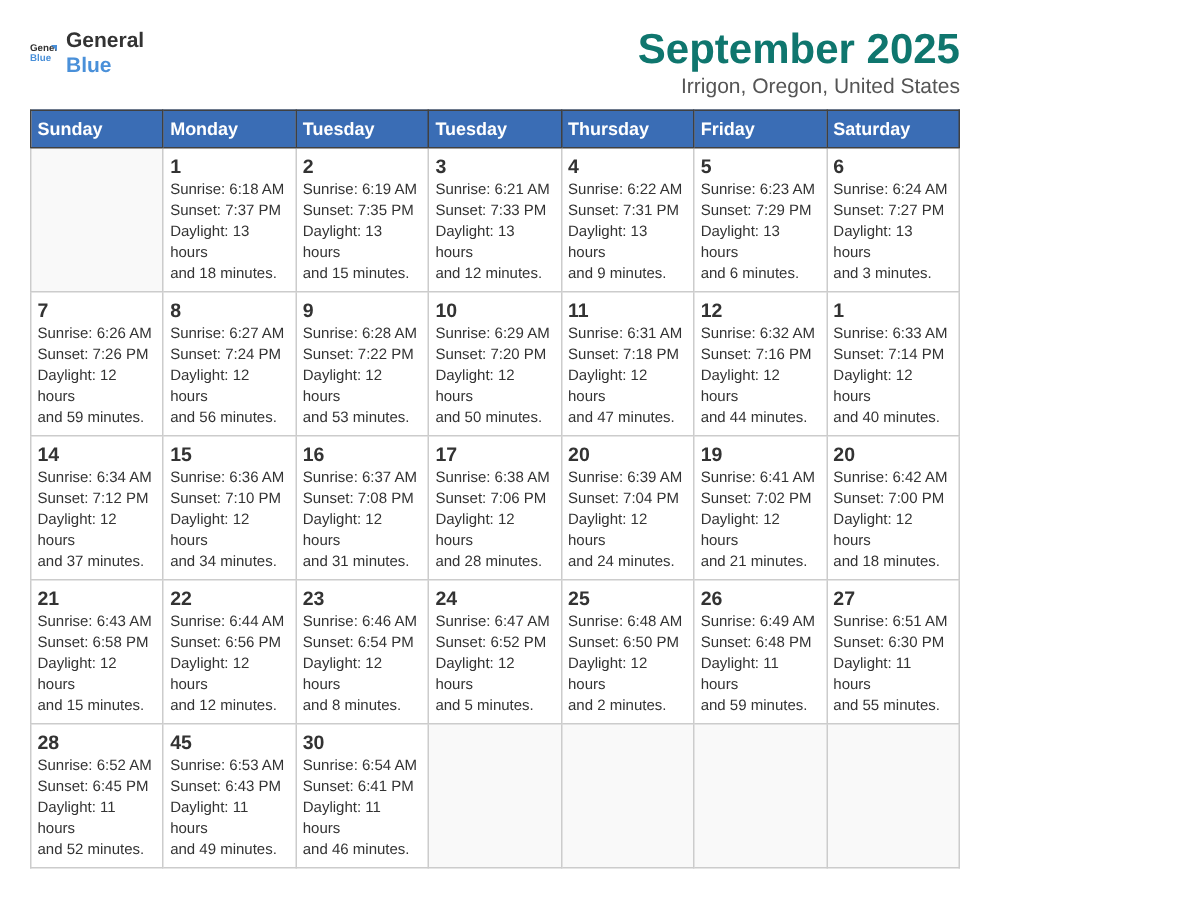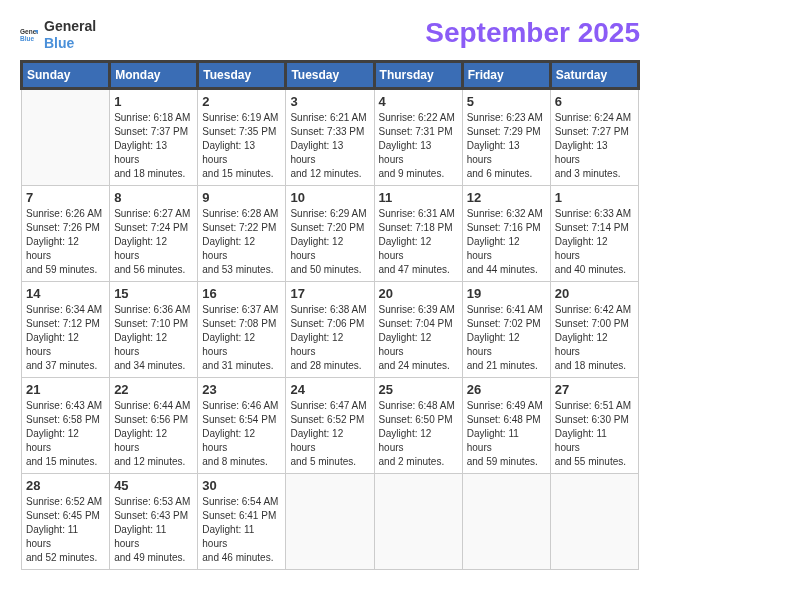--- a/index.html
+++ b/index.html
@@ -31,41 +31,41 @@
       display: inline-block;
       width: 18px;
       height: 18px;
     }
     .title-block {
       text-align: right;
     }
     .title-block h1 {
       font-size: 28px;
       font-weight: bold;
-      color: #8b5cf6;
+      color: #0f766e;
       line-height: 1.1;
     }
     .title-block h2 {
       font-size: 14px;
       font-weight: normal;
       color: #555;
     }
     .calendar {
       width: 100%;
       border-collapse: collapse;
       font-size: 11px;
     }
     .calendar thead th {
       background: #3a6db5;
       color: #fff;
       padding: 5px 4px;
       text-align: left;
       font-size: 12px;
       font-weight: bold;
-      border: 3px solid #404040;
+      border: 1px solid #404040;
     }
     .calendar tbody td {
       border: 1px solid #ccc;
       vertical-align: top;
       padding: 4px 4px;
       width: 14.28%;
       height: 80px;
       color: #333;
     }
     .cell-date {
@@ -94,20 +94,21 @@
         <text x="0" y="29" font-size="13" font-weight="bold" fill="#4a90d9" font-family="Arial">Blue</text>
         <polygon points="28,8 36,8 36,16" fill="#4a90d9"></polygon>
       </svg>
       <div style="display:flex;flex-direction:column;line-height:1.2;margin-left:2px;">
         <span style="font-size:14px;font-weight:bold;color:#333;">General</span>
         <span style="font-size:14px;font-weight:bold;color:#4a90d9;">Blue</span>
       </div>
     </div>
     <div class="title-block">
       <h1>September 2025</h1>
+      <h2>Irrigon, Oregon, United States</h2>
     </div>
   </div>
 
   <table class="calendar">
     <thead>
       <tr>
       <th>Sunday</th>
           <th>Monday</th>
           <th>Tuesday</th>
           <th>Tuesday</th>

